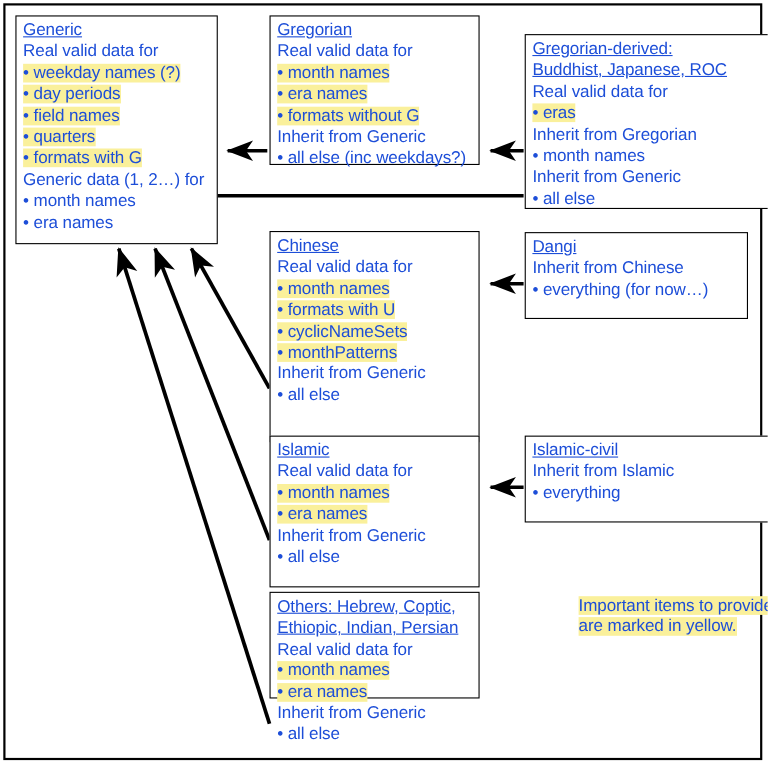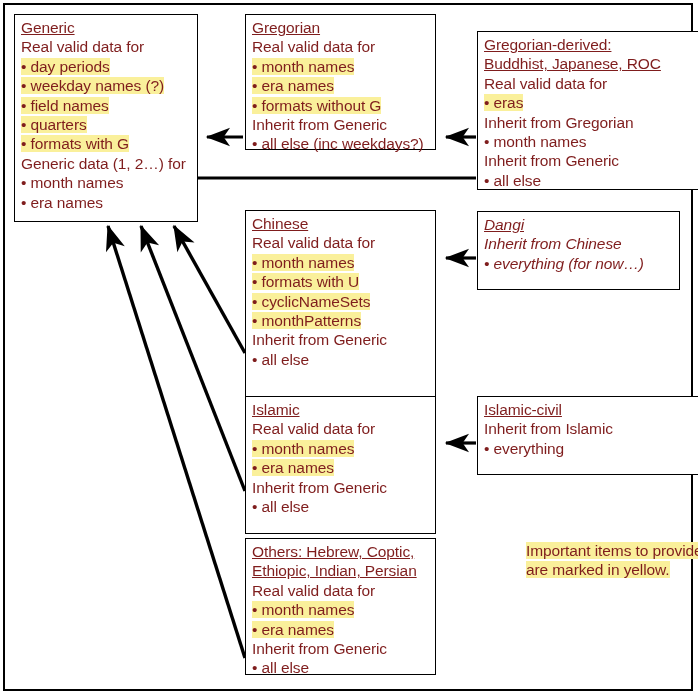--- a/index.html
+++ b/index.html
@@ -29,21 +29,21 @@
     position: absolute;
     border: 1.5px solid #000000;
     background: #ffffff;
     box-sizing: border-box;
     padding: 3px 5px 3px 6px;
     z-index: 5;
   }
   .line {
     font-size: 15.5px;
     line-height: 19.4px;
-    color: #7f1d1d;
+    color: #1d4ed8;
     white-space: nowrap;
     letter-spacing: -0.1px;
   }
   .line > span.txt {
     display: inline;
   }
   .hl > span.txt {
     background: #faf09b;
   }
   .title {
@@ -110,22 +110,22 @@
     </g>
 
     <g>
       <line x1="245" y1="658" x2="108" y2="226" stroke="#000000" stroke-width="3.4" marker-end="url(#ah)"></line>
     </g>
   </svg>
 
   <div class="box" style="left:14px; top:14px; width:184px; height:208px;">
     <div class="line title"><span class="txt">Generic</span></div>
     <div class="line"><span class="txt">Real valid data for</span></div>
+    <div class="line hl"><span class="txt">• weekday names (?)</span></div>
     <div class="line hl"><span class="txt">• day periods</span></div>
-    <div class="line hl"><span class="txt">• weekday names (?)</span></div>
     <div class="line hl"><span class="txt">• field names</span></div>
     <div class="line hl"><span class="txt">• quarters</span></div>
     <div class="line hl"><span class="txt">• formats with G</span></div>
     <div class="line"><span class="txt">Generic data (1, 2…) for</span></div>
     <div class="line"><span class="txt">• month names</span></div>
     <div class="line"><span class="txt">• era names</span></div>
   </div>
 
   <div class="box" style="left:245px; top:14px; width:191px; height:136px;">
     <div class="line title"><span class="txt">Gregorian</span></div>
@@ -152,42 +152,42 @@
     <div class="line title"><span class="txt">Chinese</span></div>
     <div class="line"><span class="txt">Real valid data for</span></div>
     <div class="line hl"><span class="txt">• month names</span></div>
     <div class="line hl"><span class="txt">• formats with U</span></div>
     <div class="line hl"><span class="txt">• cyclicNameSets</span></div>
     <div class="line hl"><span class="txt">• monthPatterns</span></div>
     <div class="line"><span class="txt">Inherit from Generic</span></div>
     <div class="line"><span class="txt">• all else</span></div>
   </div>
 
-  <div class="box" style="left:477px; top:211px; width:203px; height:79px;font-style:italic;">
+  <div class="box" style="left:477px; top:211px; width:203px; height:79px;">
     <div class="line title"><span class="txt">Dangi</span></div>
     <div class="line"><span class="txt">Inherit from Chinese</span></div>
     <div class="line"><span class="txt">• everything (for now…)</span></div>
   </div>
 
   <div class="box" style="left:245px; top:396px; width:191px; height:138px;">
     <div class="line title"><span class="txt">Islamic</span></div>
     <div class="line"><span class="txt">Real valid data for</span></div>
     <div class="line hl"><span class="txt">• month names</span></div>
     <div class="line hl"><span class="txt">• era names</span></div>
     <div class="line"><span class="txt">Inherit from Generic</span></div>
     <div class="line"><span class="txt">• all else</span></div>
   </div>
 
   <div class="box" style="left:477px; top:396px; width:232px; height:79px;">
     <div class="line title"><span class="txt">Islamic-civil</span></div>
     <div class="line"><span class="txt">Inherit from Islamic</span></div>
     <div class="line"><span class="txt">• everything</span></div>
   </div>
 
-  <div class="box" style="left:245px; top:538px; width:191px; height:137px;">
+  <div class="box" style="left:245px; top:538px; width:191px; height:97px;">
     <div class="line title"><span class="txt">Others: Hebrew, Coptic,</span></div>
     <div class="line title"><span class="txt">Ethiopic, Indian, Persian</span></div>
     <div class="line"><span class="txt">Real valid data for</span></div>
     <div class="line hl"><span class="txt">• month names</span></div>
     <div class="line hl"><span class="txt">• era names</span></div>
     <div class="line"><span class="txt">Inherit from Generic</span></div>
     <div class="line"><span class="txt">• all else</span></div>
   </div>
 
   <div class="note" style="left:479px; top:541px; width:205px;margin-left:47px;">

